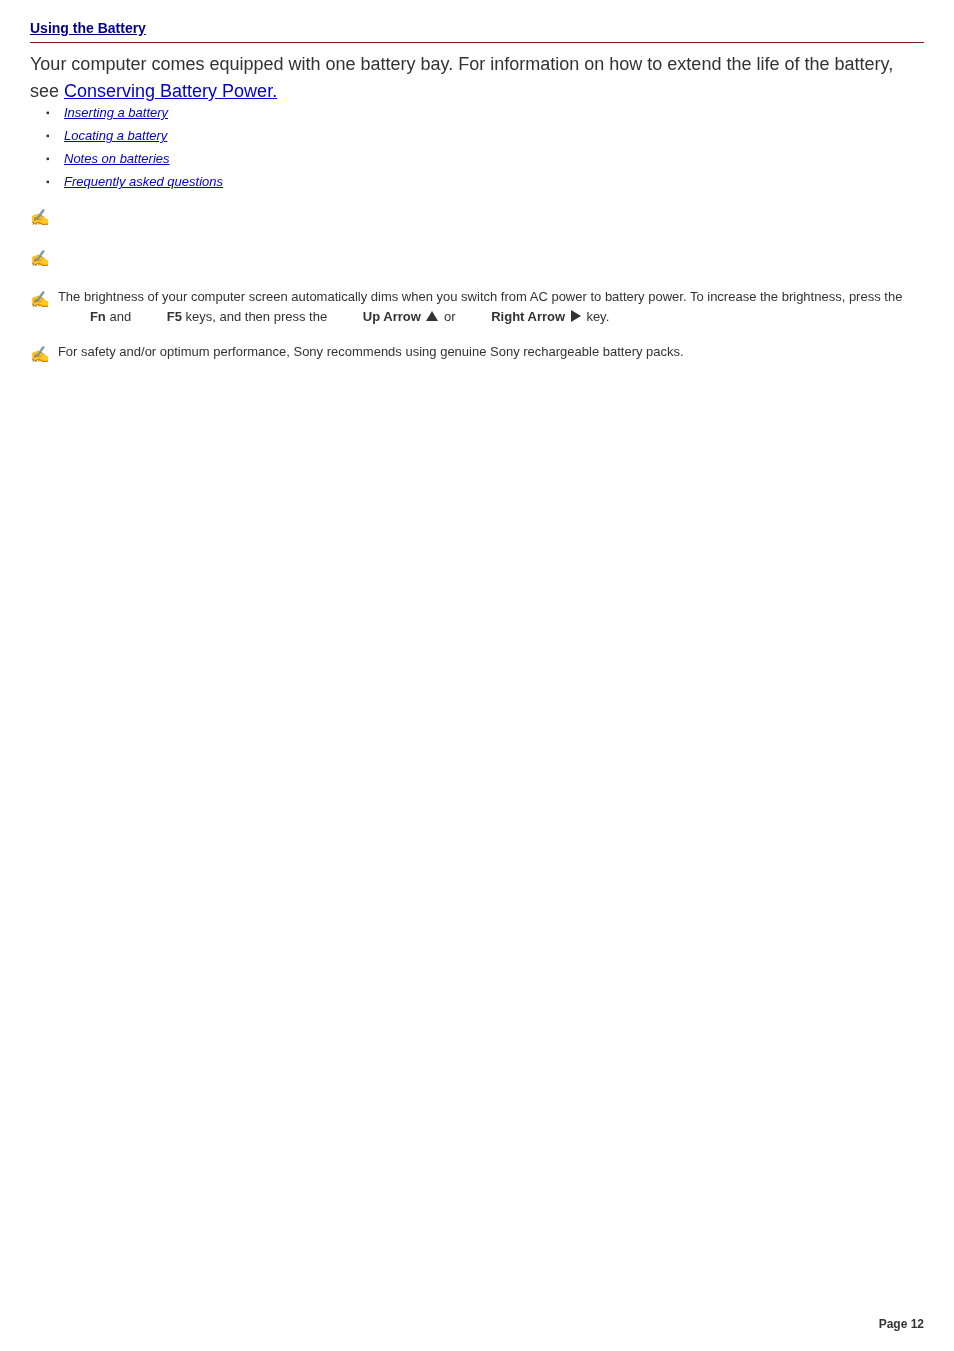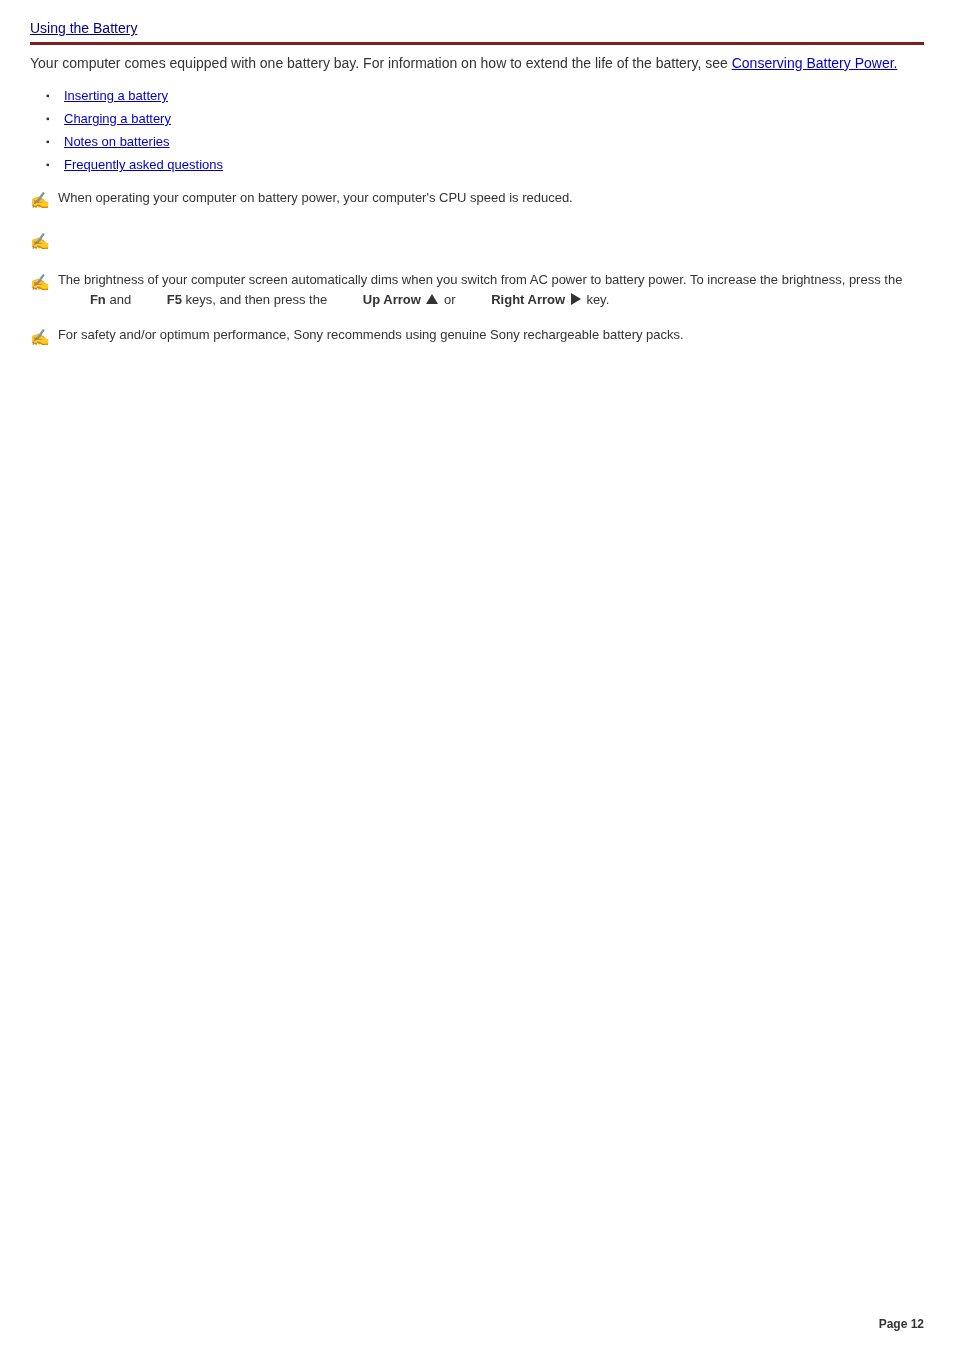--- a/index.html
+++ b/index.html
@@ -17,32 +17,31 @@
       min-height: 1351px;
       position: relative;
     }
 
     .page-content {
       padding: 20px 30px 60px 30px;
     }
 
     .page-title {
       font-size: 14px;
-      font-weight: normal;
+      font-weight: bold;
       color: #00008B;
       text-decoration: underline;
       margin-bottom: 8px;
       padding-bottom: 6px;
-      border-bottom: 3px solid #7f1d1d;
+      border-bottom: 1px solid #7f1d1d;
     }
 
     .intro-text {
-      font-size: 14px;
+      font-size: 18px;
       line-height: 1.5;
-      margin-bottom: 14px;
       color: #333;
     }
 
     .intro-link {
       color: #0000CC;
       text-decoration: underline;
       cursor: pointer;
     }
 
     .bullet-list {
@@ -63,20 +62,21 @@
       color: #333;
       font-size: 10px;
       top: 2px;
     }
 
     .bullet-list li a {
       color: #0000CC;
       text-decoration: underline;
       cursor: pointer;
       font-size: 13px;
+      font-style: italic;
     }
 
     .note-block {
       display: flex;
       align-items: flex-start;
       margin-bottom: 16px;
       line-height: 1.5;
     }
 
     .note-icon {
@@ -142,33 +142,32 @@
 
   <p class="intro-text">
     <span>Your computer comes equipped with one battery bay. For information on how to extend the life of the battery, see </span><a class="intro-link">Conserving Battery Power.</a>
   </p>
 
   <ul class="bullet-list">
     <li>
       <a>Inserting a battery</a>
     </li>
     <li>
-      <a>Charging a battery</a>
+      <a>Locating a battery</a>
     </li>
     <li>
       <a>Notes on batteries</a>
     </li>
     <li>
       <a>Frequently asked questions</a>
     </li>
   </ul>
 
   <div class="note-block">
     <span class="note-icon">✍</span>
-    <span class="note-text">When operating your computer on battery power, your computer's CPU speed is reduced.</span>
   </div>
 
   <div class="note-block">
     <span class="note-icon">✍</span>
   </div>
 
   <div class="note-block">
     <span class="note-icon">✍</span>
     <span class="note-text">
       <span>The brightness of your computer screen automatically dims when you switch from AC power to battery power. To increase the brightness, press the </span><strong>Fn</strong><span> and </span><strong>F5</strong><span> keys, and then press the </span><strong>Up Arrow</strong> <span class="arrow-up"></span> <span> or </span><strong>Right Arrow</strong> <span class="arrow-right"></span><span> key.</span>

